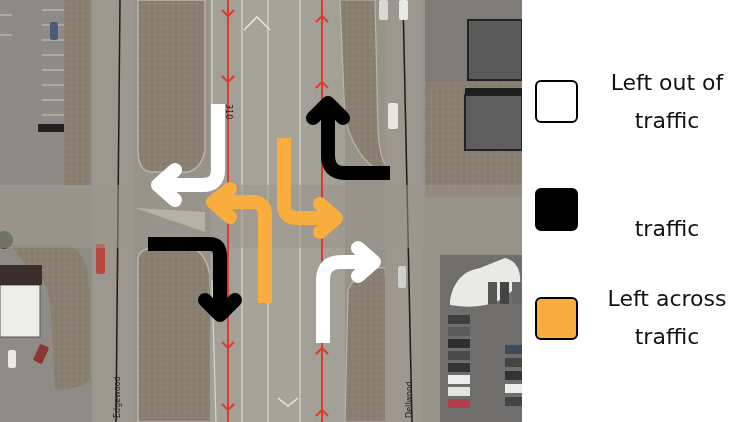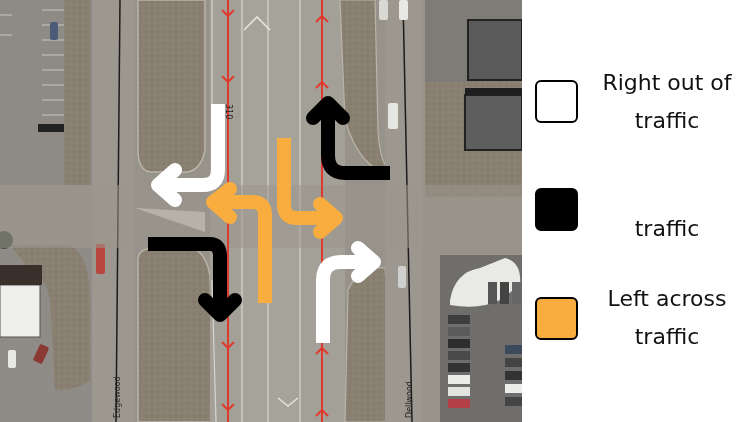--- a/index.html
+++ b/index.html
@@ -157,21 +157,21 @@
           <path d="M284 138 L284 205 Q284 218 297 218 L335 218" fill="none" stroke="#f9ad3f" stroke-width="14" stroke-linecap="butt" stroke-linejoin="round"></path>
           <polyline points="320,204 336,218 320,232" fill="none" stroke="#f9ad3f" stroke-width="14" stroke-linecap="round" stroke-linejoin="round"></polyline>
         </g>
       </g>
   </svg>
 </div>
 
 <div id="legend">
   <div class="legend-item" style="top:66px;">
     <div class="swatch" style="top: 14px; background: rgb(255, 255, 255);"></div>
-    <div class="legend-label" style="top:-2px;">Right out of</div>
+    <div class="legend-label" style="top:-2px;">Left out of</div>
     <div class="legend-label" style="top:36px;">traffic</div>
   </div>
   <div class="legend-item" style="top:174px;">
     <div class="swatch" style="top: 14px; background: rgb(0, 0, 0);"></div>
     <div class="legend-label" style="top:36px;">traffic</div>
   </div>
   <div class="legend-item" style="top:282px;">
     <div class="swatch" style="top: 15px; background: rgb(249, 173, 63);"></div>
     <div class="legend-label" style="top:-2px;">Left across</div>
     <div class="legend-label" style="top:36px;">traffic</div>

